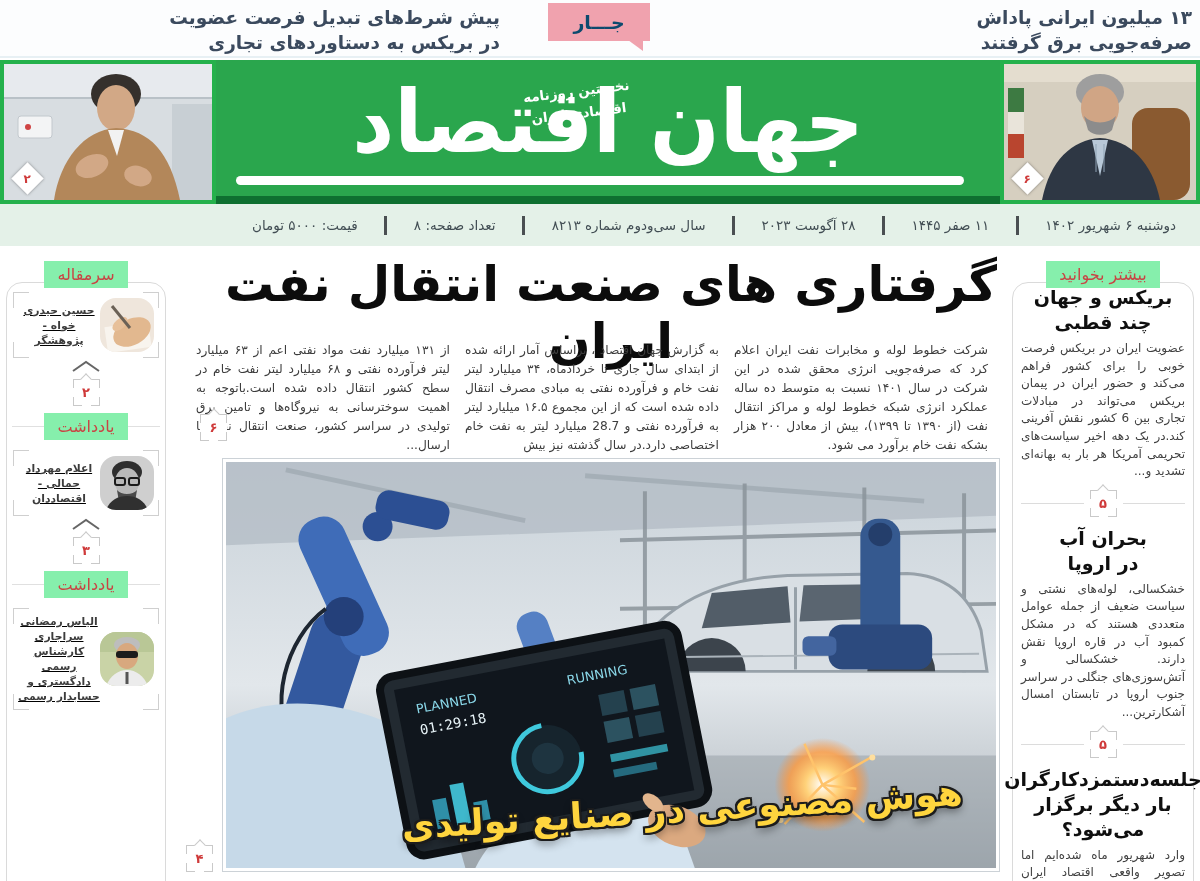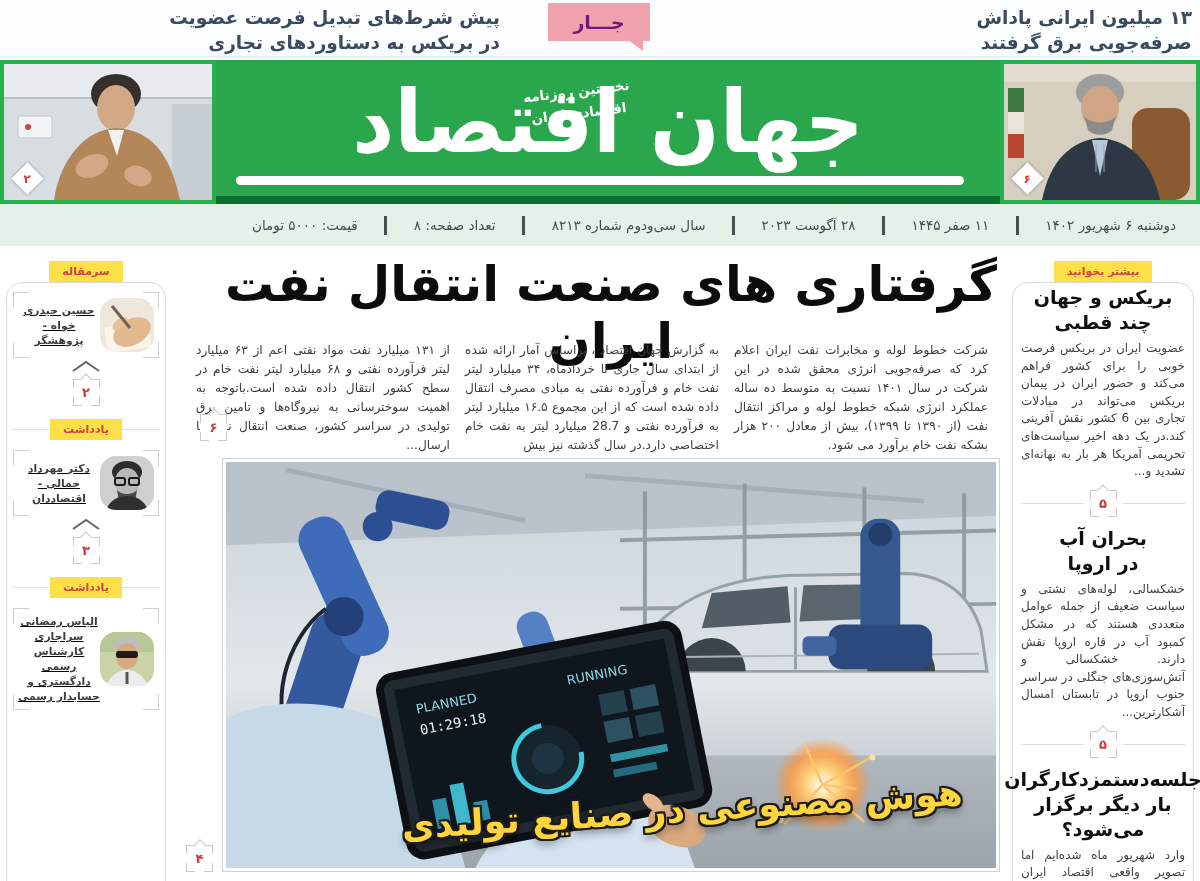--- a/index.html
+++ b/index.html
@@ -8,21 +8,21 @@
     position:relative; overflow:hidden; background:#ffffff;
     font-family:"DejaVu Sans", sans-serif;
   }
   .pre { white-space:pre-line; }
 
   
   .topbar { position:absolute; top:0; left:0; width:1200px; height:58px; background:#fcfdfe; border-bottom:2px solid #e7f0f4; }
   .top-head { position:absolute; font-weight:bold; font-size:18.5px; line-height:25px; color:#3b4a5e; text-align:right; direction:rtl; }
   .top-head.lft { left:8px; top:5px; width:492px; }
   .top-head.rgt { right:8px; top:5px; width:480px; }
-  .jar-logo { position:absolute; left:548px; top:3px; width:102px; height:38px; background:#f0a2ae; color:#701a75;
+  .jar-logo { position:absolute; left:548px; top:3px; width:102px; height:38px; background:#f0a2ae; color:#0c4a6e;
               display:flex; align-items:center; justify-content:center; font-weight:bold; font-size:19px; }
   .jar-logo::after { content:''; position:absolute; right:7px; bottom:-10px; border-top:11px solid #f0a2ae; border-left:15px solid transparent; }
 
   
   .photo-card { position:absolute; top:60px; height:144px; border:4px solid #25b14c; background:#888; overflow:hidden; }
   .photo-card.lft { left:0; width:216px; }
   .photo-card.rgt { right:0; width:200px; }
   .photo-card svg { display:block; width:100%; height:100%; }
   .diamond { position:absolute; left:12px; bottom:10px; width:23px; height:23px; background:#fff; transform:rotate(45deg);
              box-shadow:0 0 3px rgba(0,0,0,.4); display:flex; align-items:center; justify-content:center; }
@@ -61,41 +61,41 @@
     background-size:1px 16px,16px 1px,1px 16px,16px 1px,1px 16px,16px 1px,1px 16px,16px 1px;
     background-repeat:no-repeat;
   }
   .pagebadge { position:relative; width:27px; height:27px; display:flex; align-items:center; justify-content:center;
                color:#cf3a3a; font-weight:bold; font-size:13px; background-color:#fff; }
   .pagebadge::after { content:''; position:absolute; top:-4px; left:50%; width:7px; height:7px; background:#fff;
                       border-left:1px solid #c9c9c9; border-top:1px solid #c9c9c9; transform:translateX(-50%) rotate(45deg); }
   .badge-row { display:flex; align-items:center; width:100%; }
   .badge-row .rule { flex:1; height:1px; background:#dcdcdc; }
   .badge-row .pagebadge { margin:0 6px; }
-  .red-label { background:#fde047; padding:4px 13px; font-size:11px; font-weight:bold; color:#c94444; direction:rtl; }
+  .red-label { background:#86efac; padding:4px 13px; font-size:16px; font-weight:normal; color:#c94444; direction:rtl; }
   .label-row { display:flex; align-items:center; width:100%; }
   .label-row .rule { flex:1; height:1px; background:#e0e0e0; }
 
   
   .side-frame { position:absolute; top:282px; height:660px; border:1px solid #dadada; border-radius:16px; background:#fff; }
   .side-frame.lft { left:6px; width:160px; }
   .side-frame.rgt { left:1012px; width:182px; }
   .side-label { position:absolute; top:261px; display:flex; justify-content:center; }
   .side-label.lft { left:6px; width:160px; }
   .side-label.rgt { left:1012px; width:182px; }
 
   .left-inner { position:absolute; left:12px; top:290px; width:148px; display:flex; flex-direction:column; align-items:center; }
   .author-box { width:146px; padding:6px 5px; display:flex; direction:rtl; align-items:center; margin-top:2px;text-decoration:underline; }
   .avatar { width:54px; height:54px; border-radius:16px; overflow:hidden; flex:0 0 auto; }
   .avatar svg { display:block; width:100%; height:100%; }
   .author-name { flex:1; font-size:10.8px; font-weight:bold; color:#3c3c3c; line-height:15px; text-align:center; direction:rtl; }
   .chevron { margin-top:2px; }
   .side-title { margin-top:5px; font-size:18px; line-height:26px; font-weight:bold; color:#0f0f0f; text-align:center; direction:rtl; }
   .left-inner .pagebadge { margin-top:7px; }
-  .left-inner .label-row { margin-top:13px;justify-content:flex-end; }
+  .left-inner .label-row { margin-top:7px;justify-content:flex-end; }
   .left-inner .author-box.later { margin-top:10px; }
 
   .right-inner { position:absolute; left:1021px; top:283px; width:164px; display:flex; flex-direction:column; align-items:center; }
   .art-title { font-size:19px; line-height:25px; font-weight:bold; color:#0f0f0f; text-align:center; direction:rtl; margin-top:2px; }
   .art-title.later { margin-top:9px; }
   .art-body { margin-top:5px; width:164px; font-size:12px; line-height:17.6px; color:#414141; text-align:justify; direction:rtl; }
   .right-inner .badge-row { margin-top:9px; }
 
   
   .main-headline { position:absolute; left:222px; top:256px; width:778px; text-align:center; direction:rtl;
@@ -227,21 +227,21 @@
         <svg viewBox="0 0 54 54">
             <rect width="54" height="54" fill="#cfcfcf"></rect>
           <ellipse cx="27" cy="16" rx="15" ry="11" fill="#2e2e2e"></ellipse>
           <ellipse cx="27" cy="26" rx="12" ry="14" fill="#b9b9b9"></ellipse>
           <rect x="15" y="22" width="10" height="7" rx="2" fill="none" stroke="#1a1a1a" stroke-width="2"></rect>
           <rect x="29" y="22" width="10" height="7" rx="2" fill="none" stroke="#1a1a1a" stroke-width="2"></rect>
           <path d="M17,34 a12,9 0 0 0 20,0 l-2,12 a10,6 0 0 1 -16,0 Z" fill="#4a4a4a"></path>
           <path d="M6,54 C10,44 18,40 27,40 C36,40 44,44 48,54 Z" fill="#303030"></path>
         </svg>
       </div>
-      <div class="author-name pre">دکتر مهرداد
+      <div class="author-name pre">اعلام مهرداد
 جمالی - اقتصاددان</div>
     </div>
     <svg class="chevron" width="30" height="12">
       <polyline points="2,11 15,2 28,11" fill="none" stroke="#666" stroke-width="2"></polyline>
     </svg>
     <div class="pagebadge corners">۳</div>
 
     <div class="label-row">
       <span class="rule"></span>
       <span class="red-label corners">یادداشت</span>

